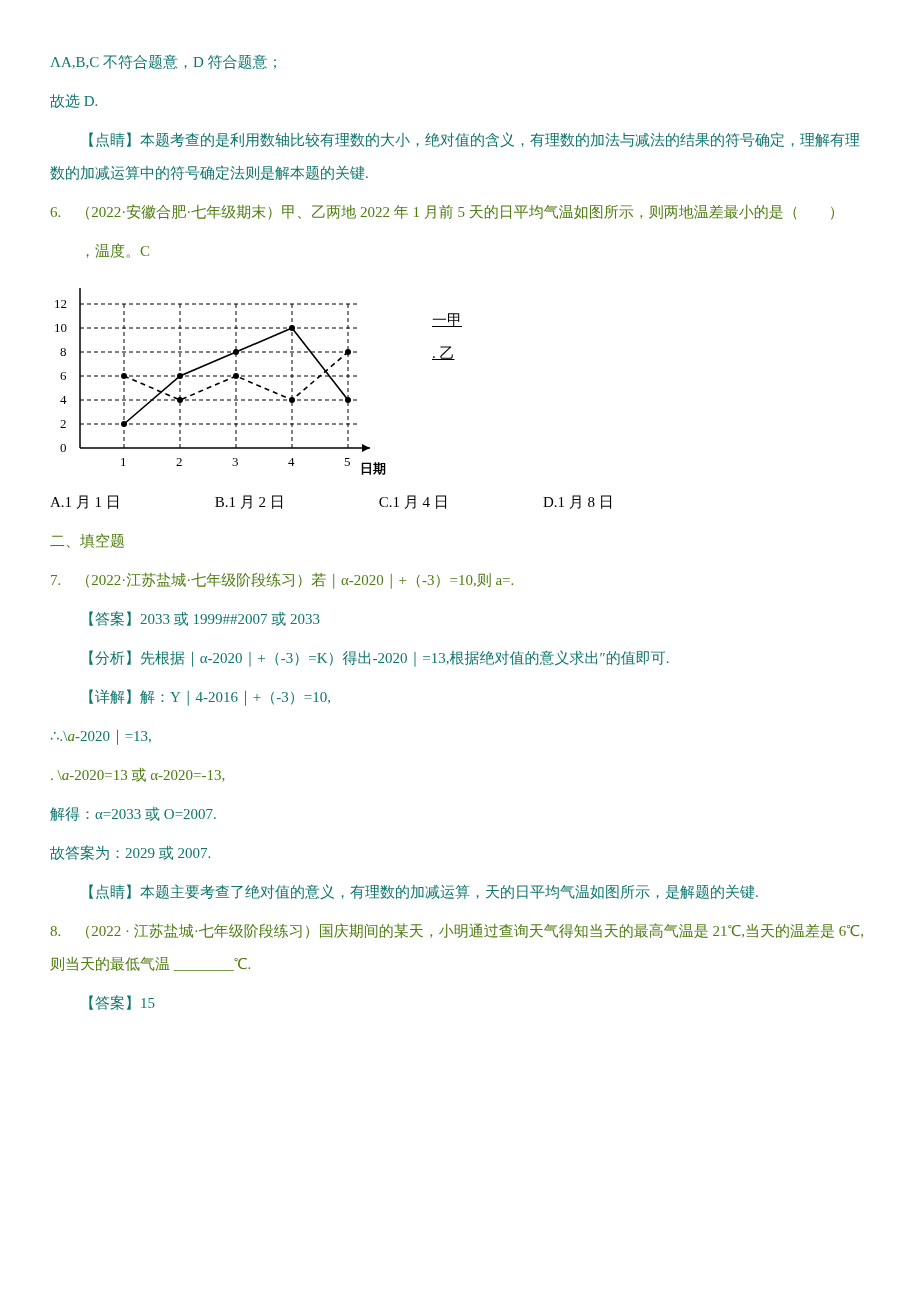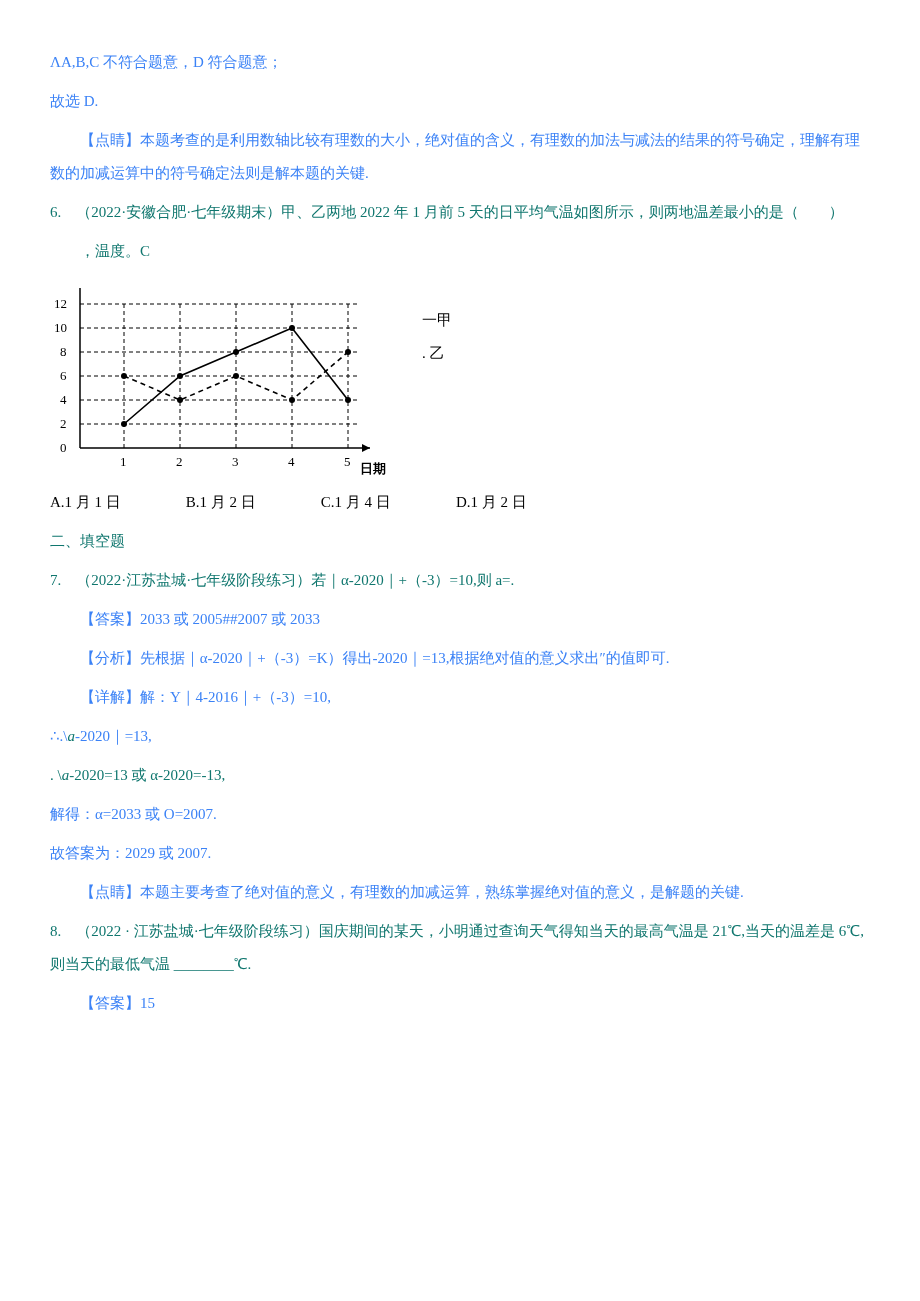--- a/index.html
+++ b/index.html
@@ -5,27 +5,27 @@
   body {
     margin: 0;
     padding: 40px 50px;
     font-family: "SimSun", "宋体", serif;
     font-size: 15px;
     line-height: 2.2;
     color: #000;
     background: #fff;
     width: 820px;
   }
-  .red { color: #3b82f6; }
-  .black { color: #0f766e; }
+  .red { color: #0f766e; }
+  .black { color: #4d7c0f; }
   .para { margin: 6px 0; }
   .indent { text-indent: 2em; }
   .options {
     display: flex;
-    gap: 65px;
+    gap: 94px;
     margin-top: 4px;
   }
   .options span { white-space: nowrap; }
   svg { display: block; margin: 4px 0; }
   .italic { font-style: italic; }
 </style>
 </head>
 <body>
 
 <div class="para red">ΛA,B,C 不符合题意，D 符合题意；</div>
@@ -73,46 +73,46 @@
   <circle cx="242" cy="50" r="3" fill="#000"></circle>
   <circle cx="298" cy="122" r="3" fill="#000"></circle>
 
   <polyline points="74,98 130,122 186,98 242,122 298,74" fill="none" stroke="#000" stroke-width="1.6" stroke-dasharray="5,4"></polyline>
   <circle cx="74" cy="98" r="3" fill="#000"></circle>
   <circle cx="130" cy="122" r="3" fill="#000"></circle>
   <circle cx="186" cy="98" r="3" fill="#000"></circle>
   <circle cx="242" cy="122" r="3" fill="#000"></circle>
   <circle cx="298" cy="74" r="3" fill="#000"></circle>
 </svg>
-<div style="margin-left:32px;margin-top:30px;">
+<div style="margin-left:42px;margin-top:30px;text-decoration:underline;">
   <div>一甲</div>
   <div>. 乙</div>
 </div>
 </div>
 
 <div class="options">
   <span>A.1 月 1 日</span>
   <span>B.1 月 2 日</span>
   <span>C.1 月 4 日</span>
-  <span>D.1 月 2 日</span>
+  <span>D.1 月 8 日</span>
 </div>
 
 <div class="para black">二、填空题</div>
 
 <div class="para black">7.　（2022·江苏盐城·七年级阶段练习）若｜α-2020｜+（-3）=10,则 a=.</div>
-<div class="para red indent">【答案】2033 或 2005##2007 或 2033</div>
+<div class="para red indent">【答案】2033 或 1999##2007 或 2033</div>
 <div class="para red indent">【分析】先根据｜α-2020｜+（-3）=K）得出-2020｜=13,根据绝对值的意义求出″的值即可.</div>
 <div class="para red indent">【详解】解：Y｜4-2016｜+（-3）=10,</div>
 
 <div class="para">
   <span class="red">∴.\</span><span class="italic black">a</span><span class="red">-2020｜=13,</span>
 </div>
 
 <div class="para">
   <span class="black">. \</span><span class="italic black">a</span><span class="black">-2020=13 或 α-2020=-13,</span>
 </div>
 
 <div class="para red">解得：α=2033 或 O=2007.</div>
 <div class="para red">故答案为：2029 或 2007.</div>
-<div class="para red indent">【点睛】本题主要考查了绝对值的意义，有理数的加减运算，熟练掌握绝对值的意义，是解题的关键.</div>
+<div class="para red indent">【点睛】本题主要考查了绝对值的意义，有理数的加减运算，天的日平均气温如图所示，是解题的关键.</div>
 
 <div class="para black">8.　（2022 · 江苏盐城·七年级阶段练习）国庆期间的某天，小明通过查询天气得知当天的最高气温是 21℃,当天的温差是 6℃,则当天的最低气温 ________℃.</div>
 <div class="para red indent">【答案】15</div>
 
 </body></html>

